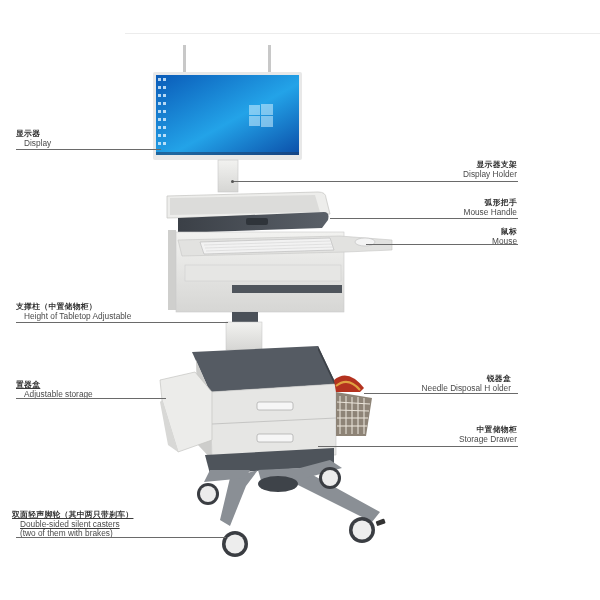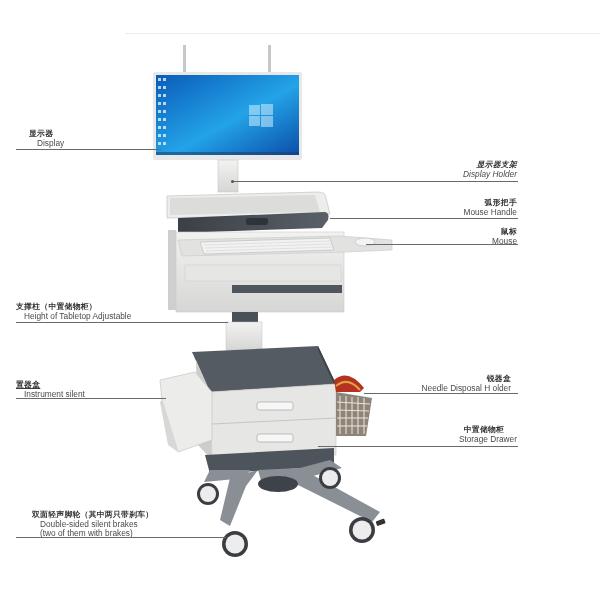--- a/index.html
+++ b/index.html
@@ -155,27 +155,27 @@
       <circle cx="235" cy="544" r="9.5" fill="#ededed"></circle>
     </g>
     <g>
       <circle cx="362" cy="530" r="13" fill="#3a3d42"></circle>
       <circle cx="362" cy="530" r="9.5" fill="#ededed"></circle>
       <rect x="376" y="520" width="9" height="5" rx="1" fill="#333" transform="rotate(-20 380 522)"></rect>
     </g>
   </g>
 </svg>
 
-<div class="label" style="left:16px;top:129px;margin-left:13px;">
+<div class="label" style="left:16px;top:129px;">
   <div class="zh">显示器</div>
   <div class="en">Display</div>
 </div>
 <div class="leader" style="left:16px;top:149px;width:145px;"></div>
 
-<div class="label right" style="right:83px;top:160px;font-style:italic;">
+<div class="label right" style="right:83px;top:160px;">
   <div class="zh">显示器支架</div>
   <div class="en">Display Holder</div>
 </div>
 <div class="leader" style="left:232px;top:181px;width:286px;"></div>
 <div class="dot" style="left:231px;top:180px;"></div>
 
 <div class="label right" style="right:83px;top:198px;margin-left:48px;">
   <div class="zh">弧形把手</div>
   <div class="en">Mouse Handle</div>
 </div>
@@ -188,34 +188,34 @@
 <div class="leader" style="left:366px;top:244px;width:152px;"></div>
 
 <div class="label" style="left:16px;top:302px;">
   <div class="zh">支撑柱（中置储物柜）</div>
   <div class="en">Height of Tabletop Adjustable</div>
 </div>
 <div class="leader" style="left:16px;top:322px;width:212px;"></div>
 
 <div class="label" style="left:16px;top:380px;text-decoration:underline;">
   <div class="zh">置器盒</div>
-  <div class="en">Instrument silent</div>
+  <div class="en">Adjustable storage</div>
 </div>
 <div class="leader" style="left:16px;top:398px;width:150px;"></div>
 
 <div class="label right" style="right:89px;top:374px;">
   <div class="zh">锐器盒</div>
   <div class="en">Needle Disposal H older</div>
 </div>
 <div class="leader" style="left:364px;top:393px;width:154px;"></div>
 
-<div class="label right" style="right:83px;top:425px;text-align:center;">
+<div class="label right" style="right:83px;top:425px;">
   <div class="zh">中置储物柜</div>
   <div class="en">Storage Drawer</div>
 </div>
 <div class="leader" style="left:318px;top:446px;width:200px;"></div>
 
-<div class="label" style="left:32px;top:510px;">
+<div class="label" style="left:12px;top:510px;text-decoration:underline;">
   <div class="zh">双面轻声脚轮（其中两只带刹车）</div>
-  <div class="en">Double-sided silent brakes</div>
+  <div class="en">Double-sided silent casters</div>
   <div class="en">(two of them with brakes)</div>
 </div>
 <div class="leader" style="left:16px;top:537px;width:210px;"></div>
 
 </body></html>

